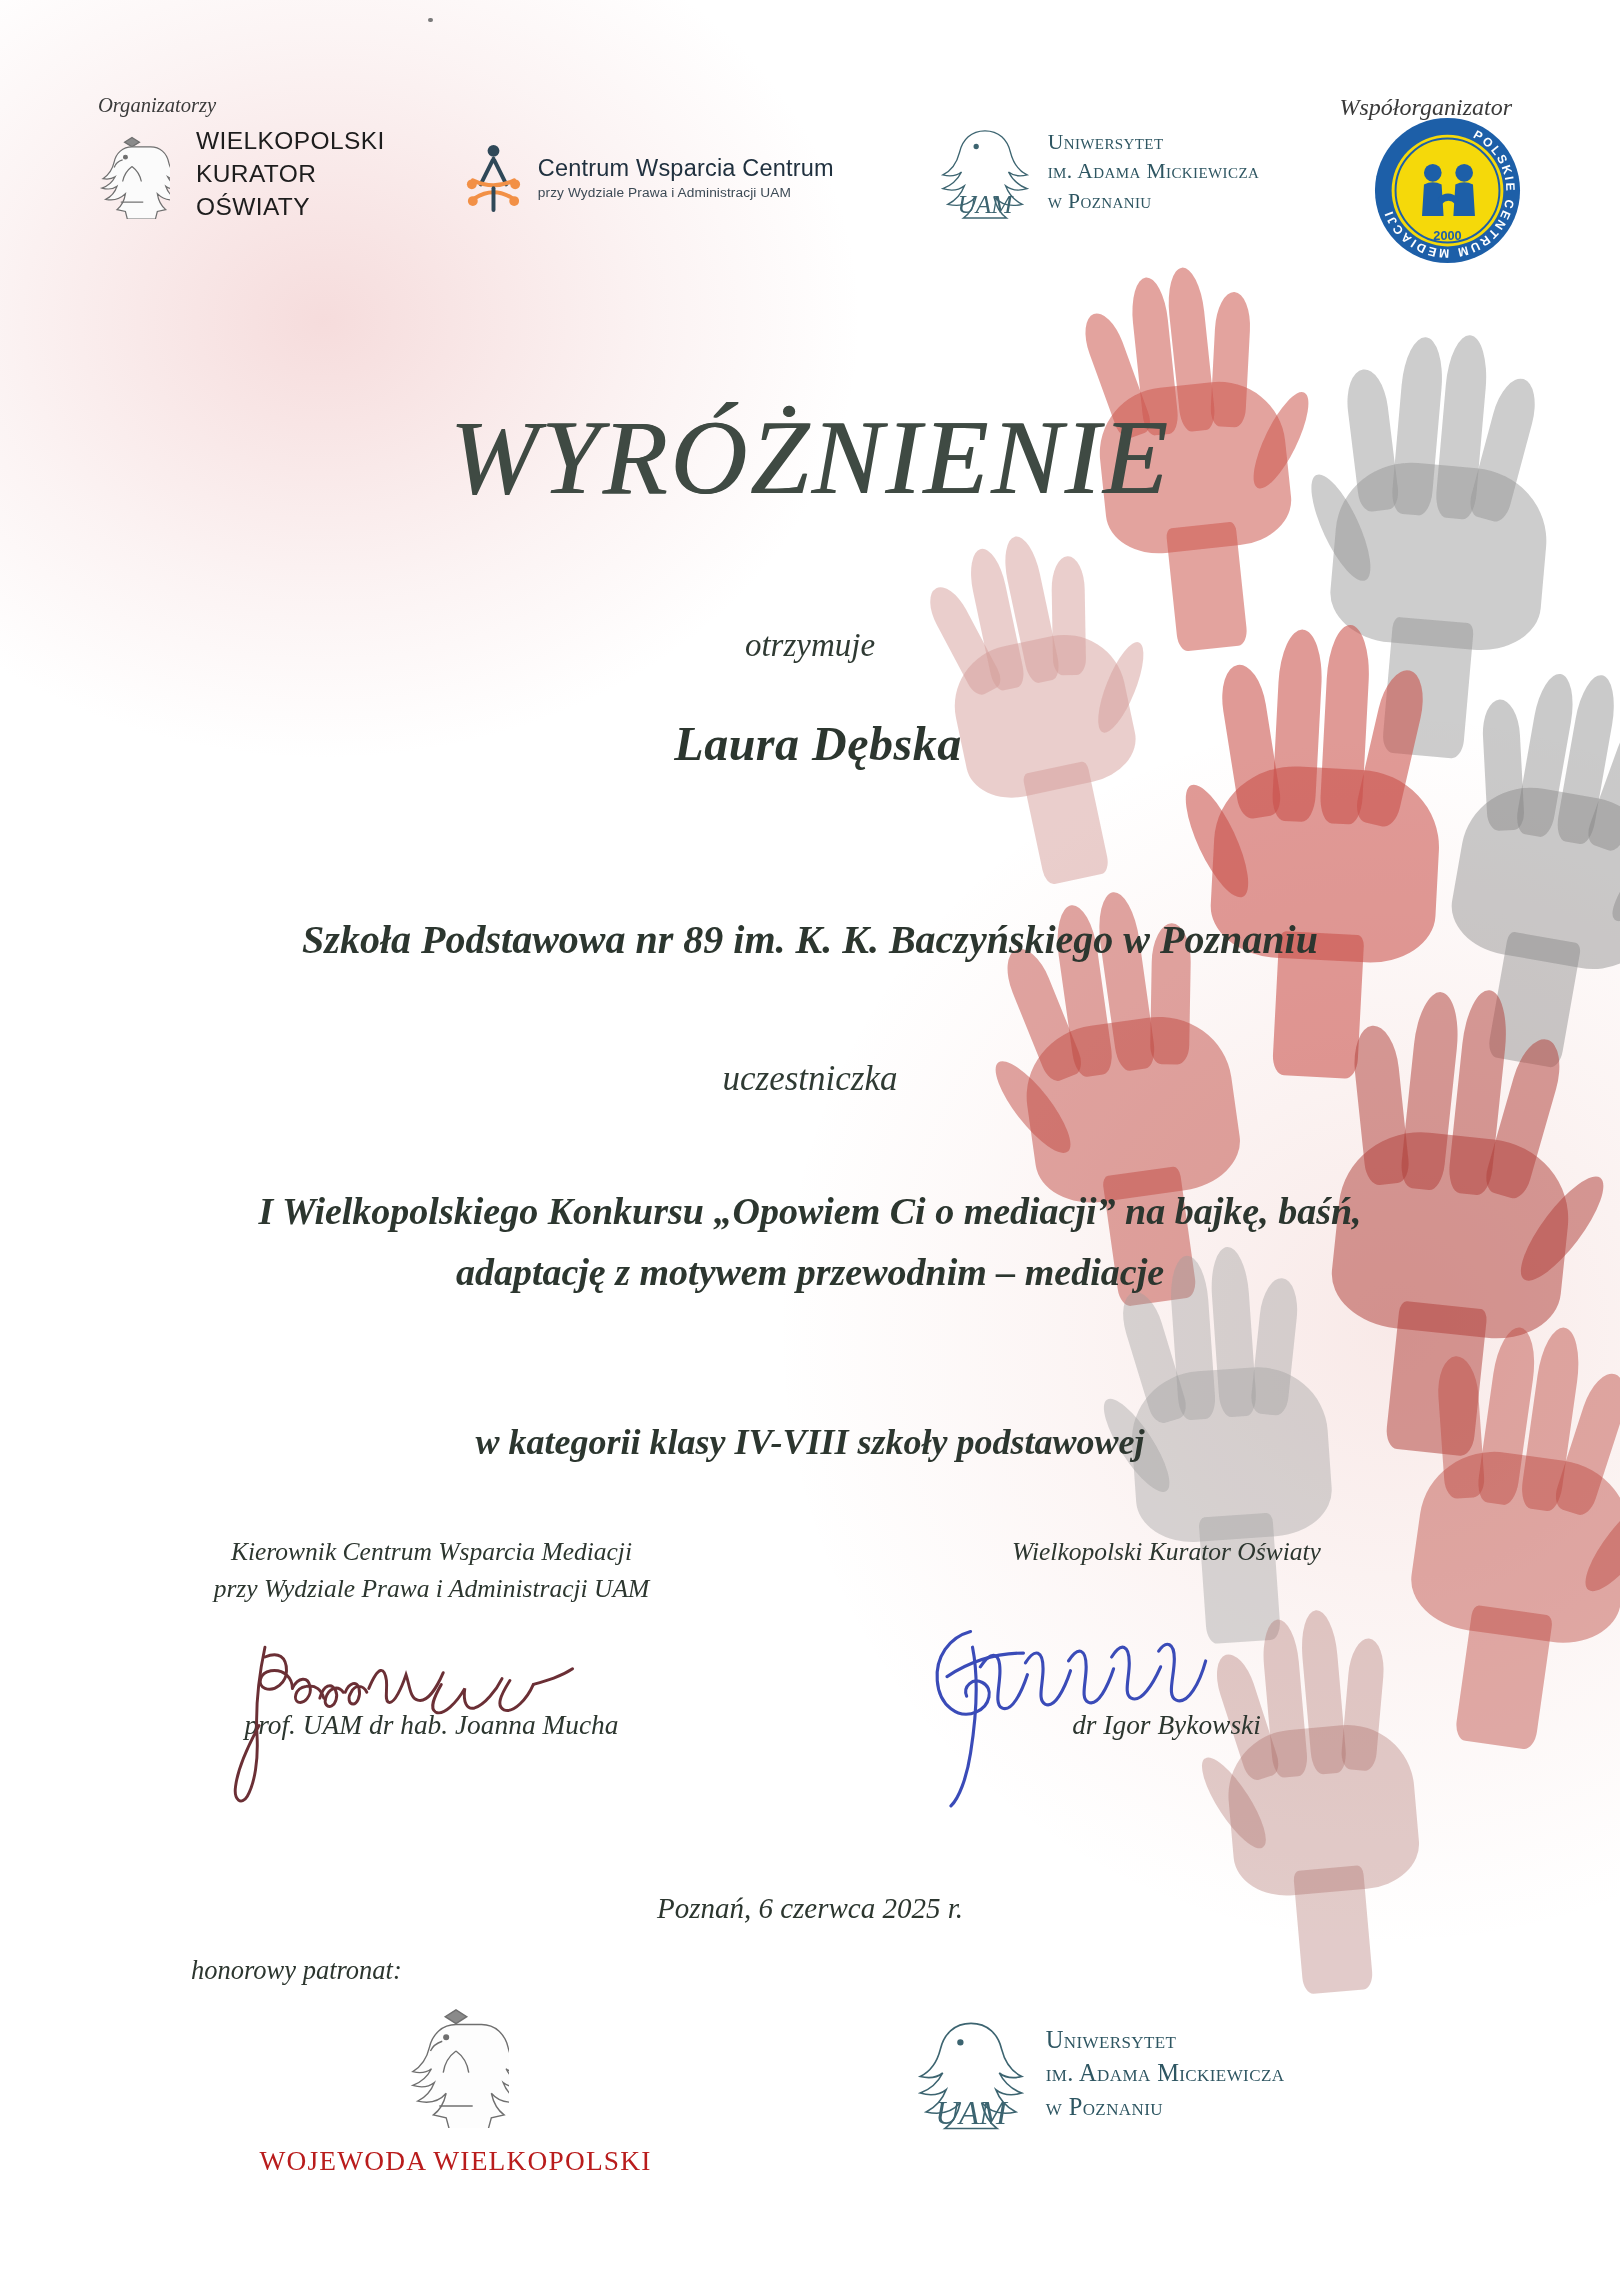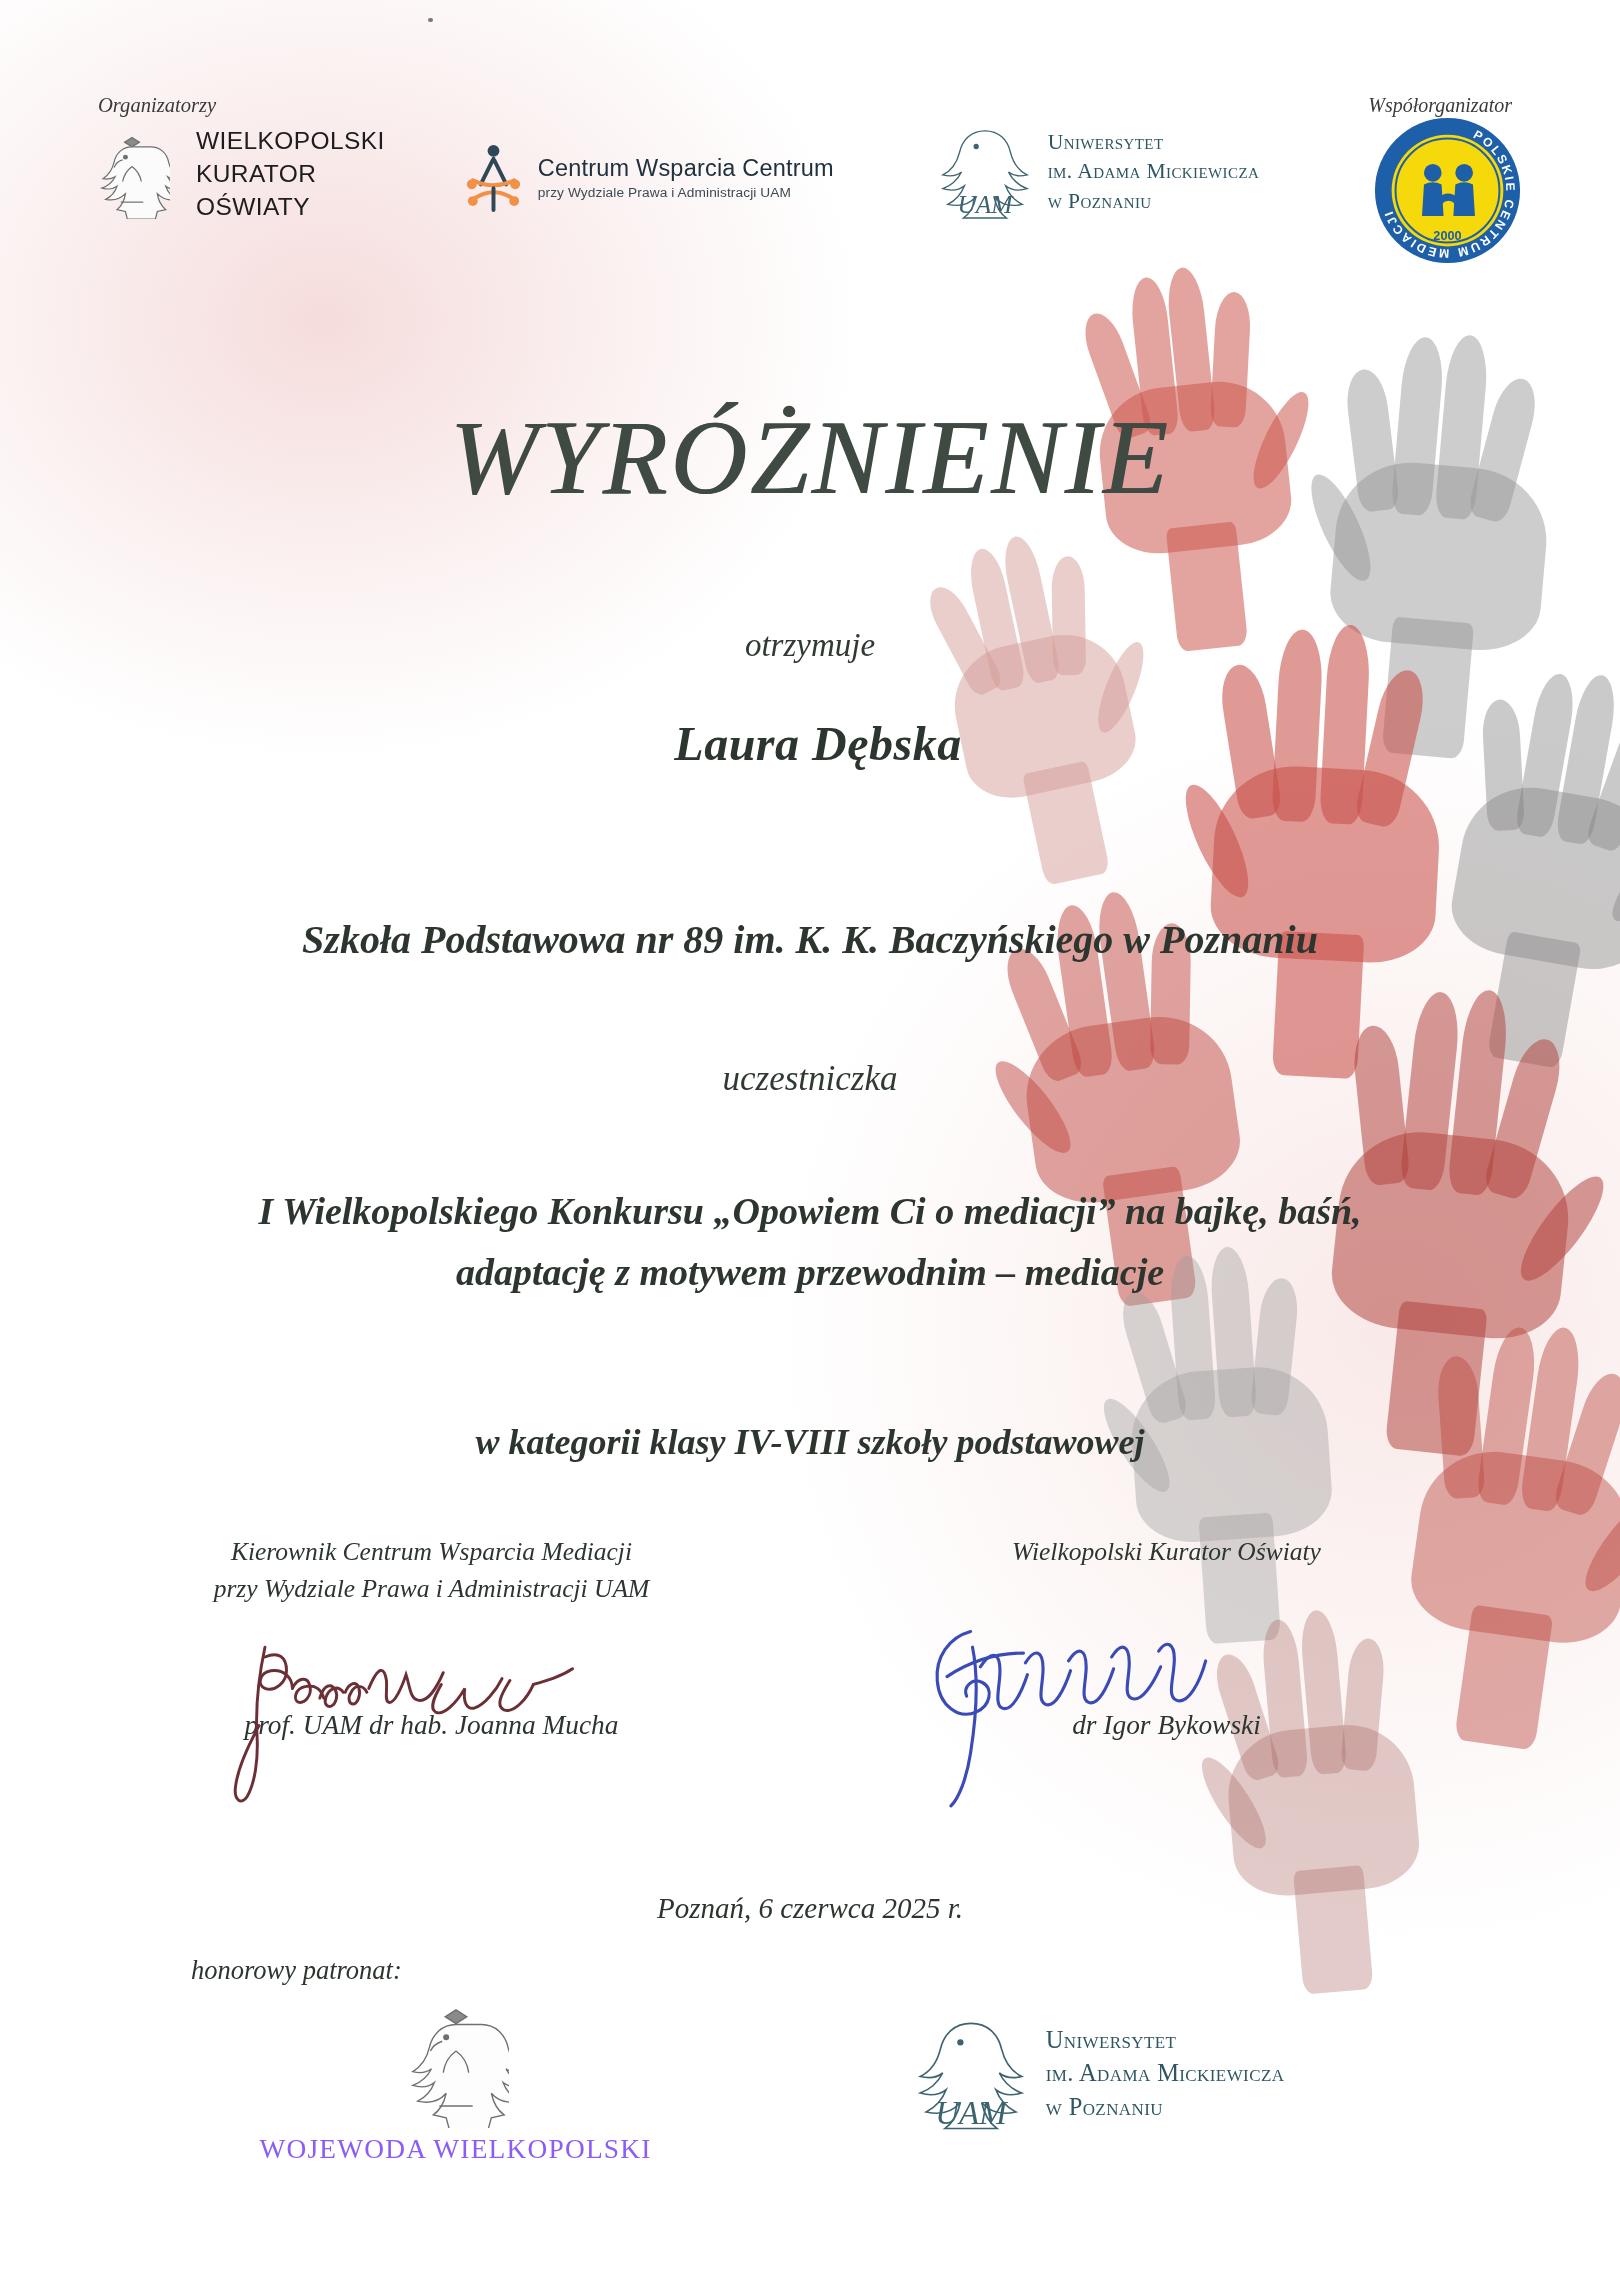--- a/index.html
+++ b/index.html
@@ -96,21 +96,21 @@
     font-style: italic;
     font-size: 20.6px;
     color: #3a3a3a;
   }
   .label-coorganizer {
     position: absolute;
     right: 108px;
     top: 0;
     font-family: "Liberation Serif", serif;
     font-style: italic;
-    font-size: 20px;
+    font-size: 24px;
     color: #3a3a3a;
   }
 
   .logo-kurator {
     position: absolute;
     left: 94px;
     top: 31px;
     display: flex;
     align-items: center;
     gap: 26px;
@@ -316,26 +316,26 @@
     position: absolute;
     left: 245px;
     top: 2000px;
     width: 421px;
     text-align: center;
   }
   .footer-wojewoda .eagle-big {
     width: 108px; height: 127px; margin: 0 auto; color:#6f6f6f;
   }
   .footer-wojewoda .caption {
-    margin-top: 7px;
+    margin-top: 19px;
     font-family: "Liberation Serif", serif;
     font-size: 27.4px;
     font-variant: small-caps;
     letter-spacing: 1.2px;
-    color: #8b5cf6;
+    color: #b91c1c;
   }
   .footer-uam {
     position: absolute;
     left: 912px;
     top: 2014px;
     display: flex;
     align-items: center;
     gap: 15.7px;
   }
   .footer-uam .uam-mark { width: 118px; height: 118px; }

